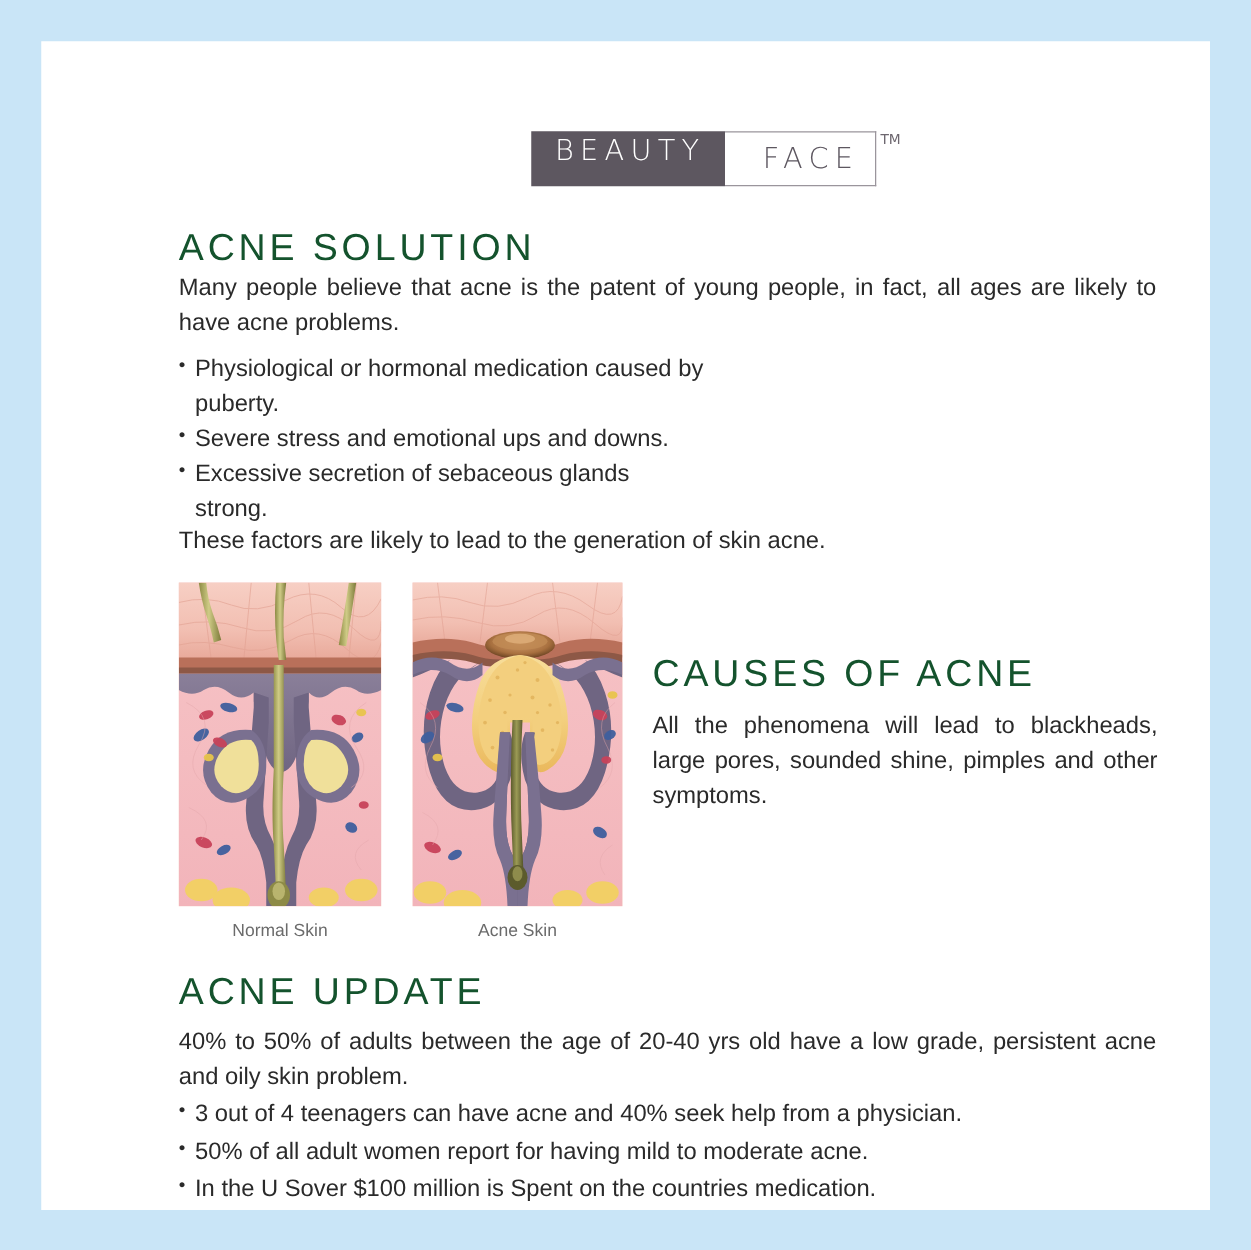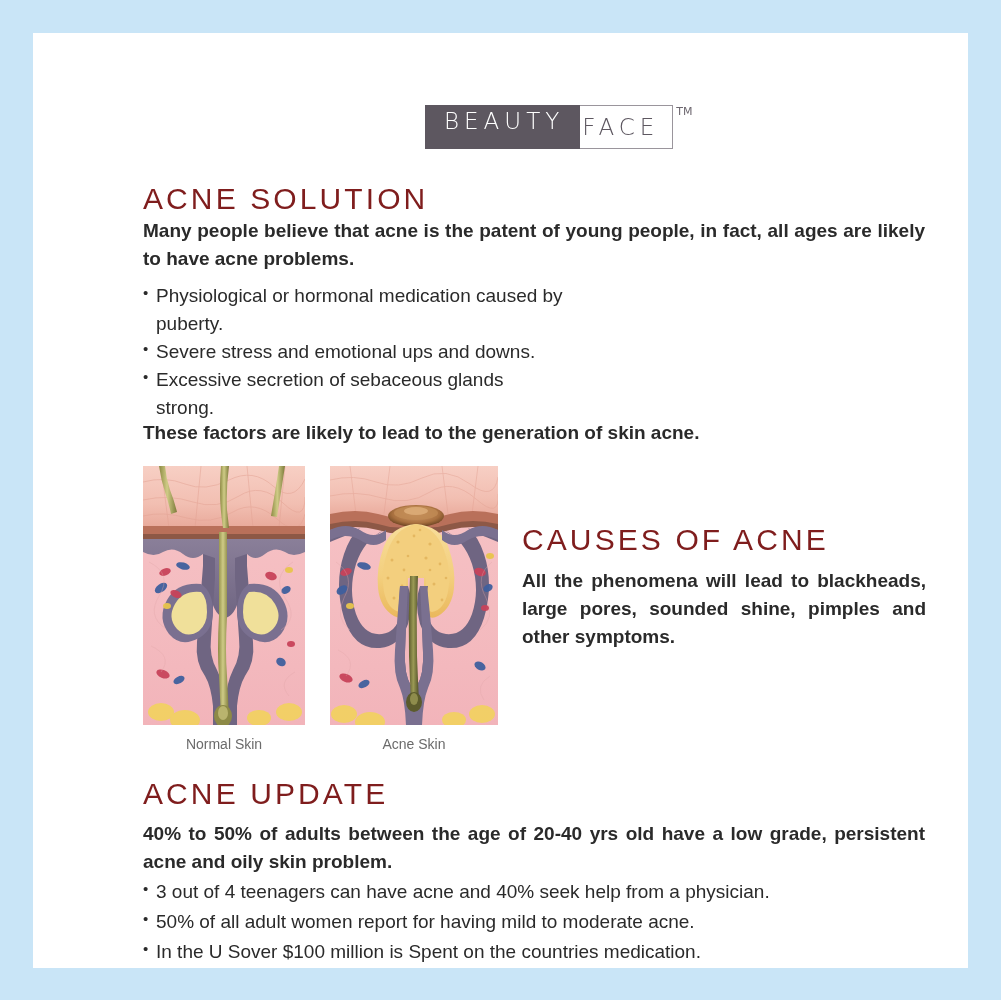--- a/index.html
+++ b/index.html
@@ -54,54 +54,54 @@
   }
   .logo-face {
     background: #ffffff;
     color: #5d5760;
     border: 1px solid #9a959c;
     border-left: none;
     font-family: "DejaVu Sans", sans-serif;
     font-size: 23px;
     font-weight: 300;
     letter-spacing: 5px;
-    padding: 0 13px 0 2px;
+    padding: 0 13px 0 30px;
     display: flex;
     align-items: center;
     line-height: 1;
   }
   .logo-tm {
     color: #6d676f;
     font-size: 11px;
     align-self: flex-start;
     margin-left: 3px;
     margin-top: 1px;
     line-height: 1;
     font-family: "DejaVu Sans", sans-serif;
   }
 
   
   .heading {
-    color: #7f1d1d;
+    color: #14532d;
     font-family: "Liberation Sans", sans-serif;
     font-weight: 400;
     font-size: 30px;
     letter-spacing: 3.1px;
     line-height: 1.1;
     white-space: nowrap;
   }
 
   
   .body-text {
     color: #2a2a2a;
     font-family: "Liberation Sans", sans-serif;
     font-size: 19px;
     line-height: 1.47;
     text-align: justify;
-    font-weight: 700;
+    font-weight: 400;
   }
   .body-text.nojust { text-align: left; }
 
   .bullets {
     list-style: none;
     color: #2a2a2a;
     font-family: "Liberation Sans", sans-serif;
     font-size: 19px;
     line-height: 1.48;
   }

